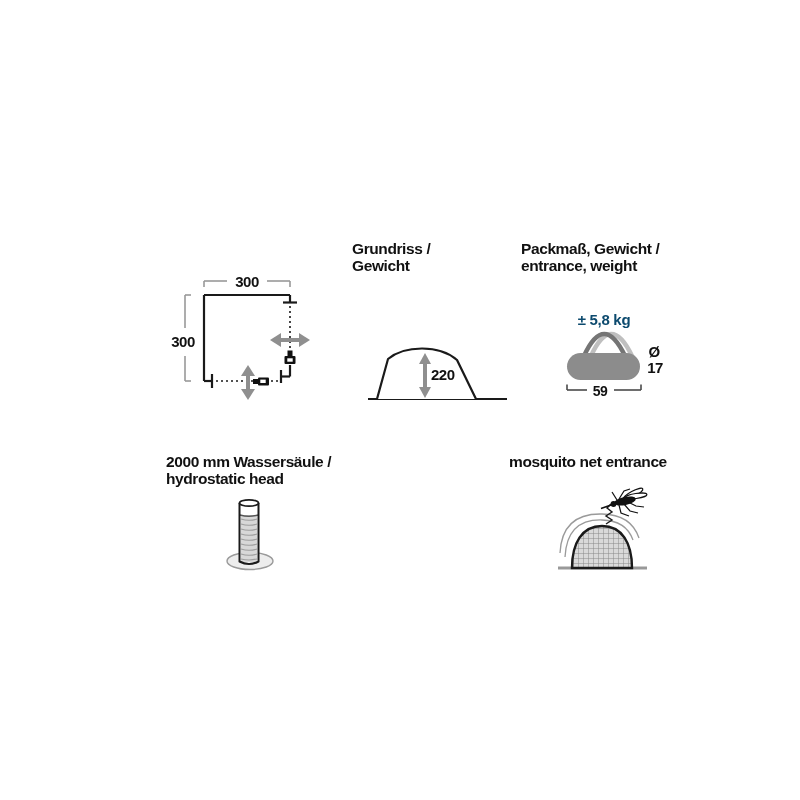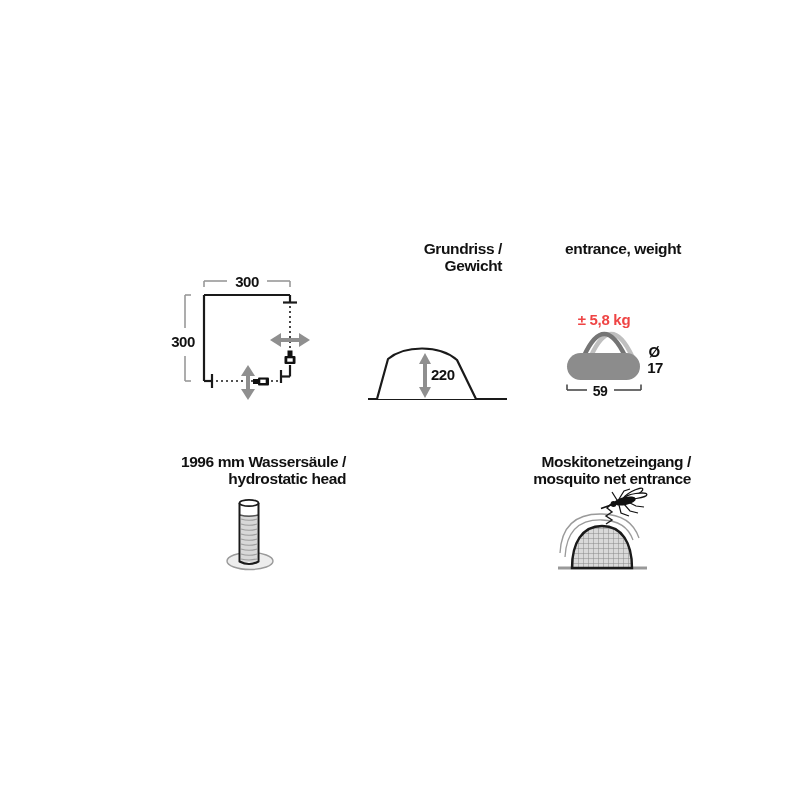--- a/index.html
+++ b/index.html
@@ -5,64 +5,64 @@
   html,body{margin:0;padding:0;background:#ffffff;}
   .canvas{
     position:relative;
     width:800px;height:800px;
     background:#ffffff;
     font-family:"Liberation Sans",sans-serif;
     overflow:hidden;
   }
   .spec-title{
     position:absolute;
-    text-align:right;
+    text-align:left;
     font-weight:700;
     font-size:15.5px;
     line-height:17px;
     letter-spacing:-0.4px;
     color:#111111;
   }
   .weight-label{
     position:absolute;
     text-align:center;
     font-weight:700;
     font-size:15px;
     letter-spacing:-0.3px;
-    color:#ef4444;
+    color:#0c4a6e;
   }
   svg{position:absolute;overflow:visible;}
   svg text{
     font-family:"Liberation Sans",sans-serif;
     font-weight:700;
     fill:#111111;
     letter-spacing:-0.5px;
   }
 </style>
 </head>
 <body>
 
 <div class="canvas">
 
   <div class="spec-title" style="left:352px;top:240px;width:150px;">
     <div>Grundriss /</div>
     <div>Gewicht</div>
   </div>
 
   <div class="spec-title" style="left:521px;top:240px;width:160px;">
+    <div>Packmaß, Gewicht /</div>
     <div>entrance, weight</div>
   </div>
 
   <div class="spec-title" style="left:166px;top:453px;width:180px;">
-    <div>1996 mm Wassersäule /</div>
+    <div>2000 mm Wassersäule /</div>
     <div>hydrostatic head</div>
   </div>
 
   <div class="spec-title" style="left:509px;top:453px;width:182px;">
-    <div>Moskitonetzeingang /</div>
     <div>mosquito net entrance</div>
   </div>
 
   <div class="weight-label" style="left:544px;top:311px;width:120px;">± 5,8 kg</div>
 
   <svg style="left:160px;top:268px;" width="158" height="138" viewBox="0 0 158 138">
 
     <g stroke="#999999" stroke-width="1.6" fill="none">
       <path d="M44,13 H67"></path>
         <path d="M107,13 H130"></path>

